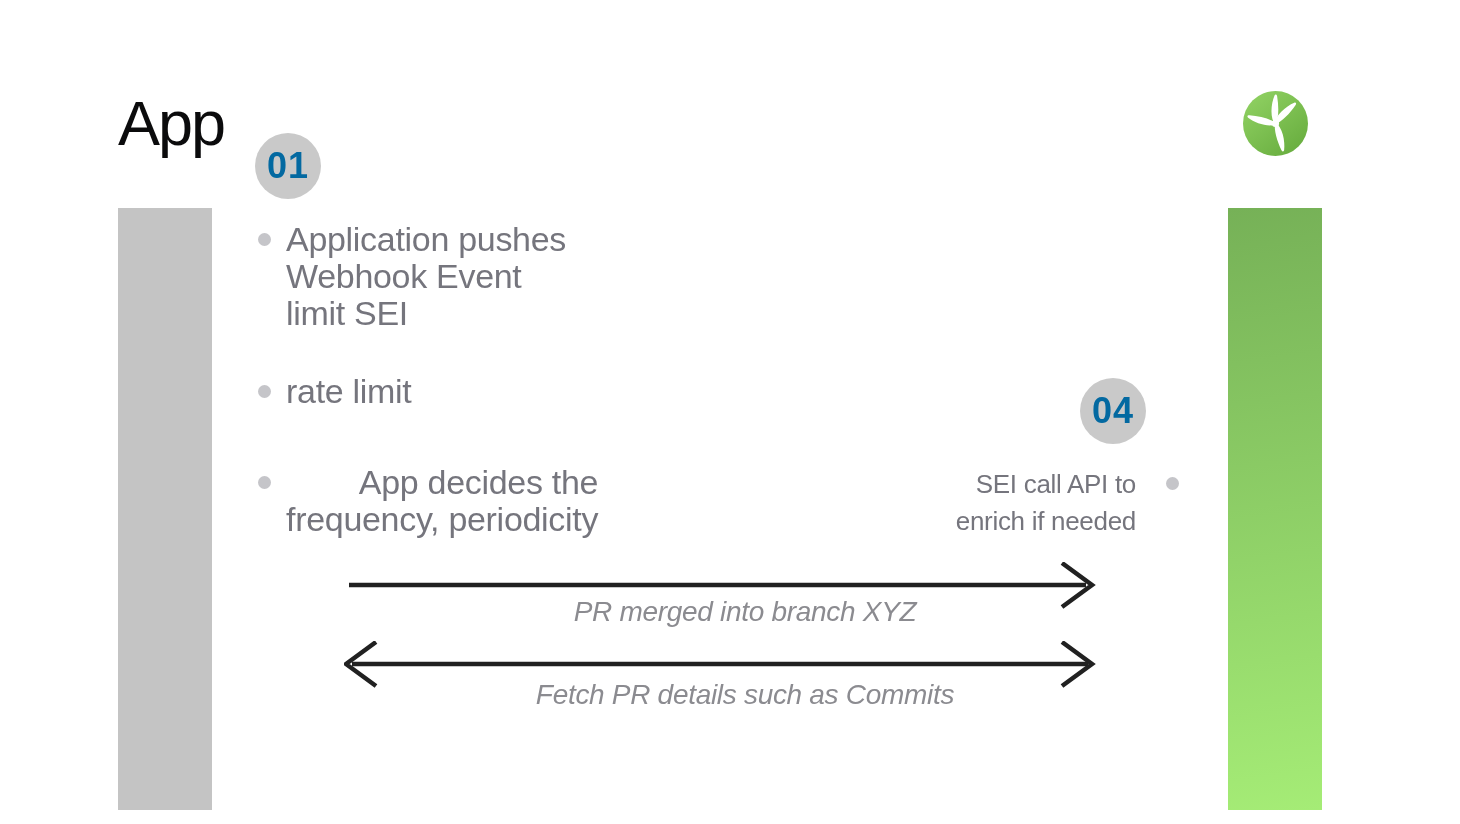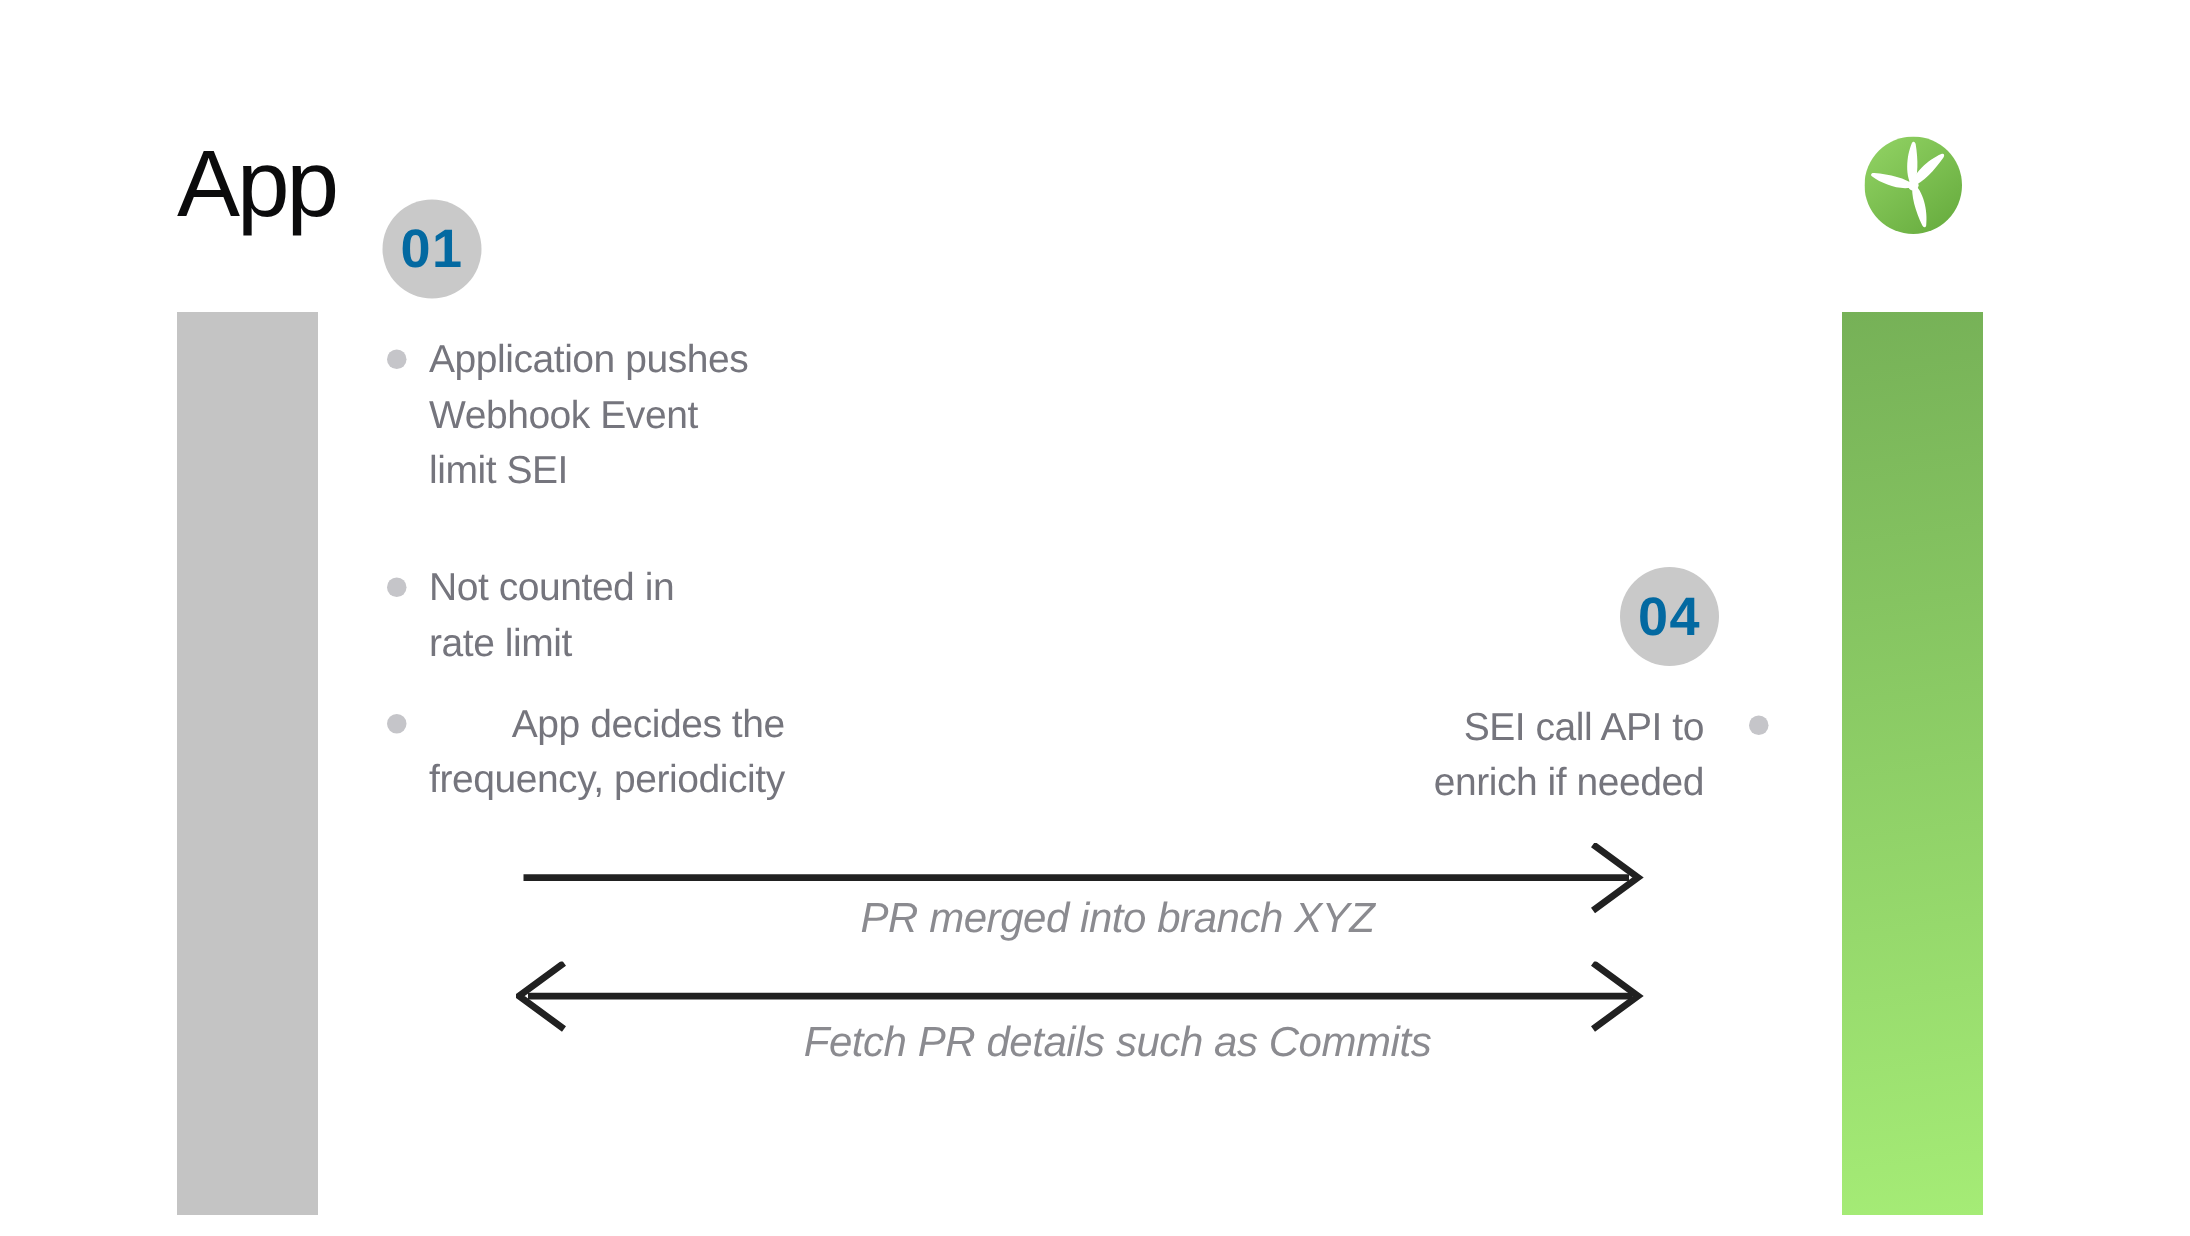--- a/index.html
+++ b/index.html
@@ -48,21 +48,21 @@
   .bullet-item .dot,
   .note-dot {
     width: 13px; height: 13px;
     border-radius: 50%;
     background: #c5c5c9;
     display: block;
   }
   .bullet-item .dot { position: absolute; left: 0; top: 12px; }
   .bullet-text {
     margin-left: 28px;
-    font-size: 26px;
+    font-size: 34px;
     line-height: 37px;
     letter-spacing: -0.3px;
     color: #75757d;
     white-space: nowrap;
   }
   .bullet-item.i1 { left: 258px; top: 221px; }
   .bullet-item.i2 { left: 258px; top: 373px; }
   .bullet-item.i3 { left: 258px; top: 464px; text-align: right; }
 
   .note-text {
@@ -134,21 +134,20 @@
     <div class="bullet-text">
       <div>Application pushes</div>
       <div>Webhook Event</div>
       <div>limit SEI</div>
     </div>
   </div>
 
   <div class="bullet-item i2">
     <span class="dot"></span>
     <div class="bullet-text">
-      <div>Not counted in</div>
       <div>rate limit</div>
     </div>
   </div>
 
   <div class="bullet-item i3">
     <span class="dot"></span>
     <div class="bullet-text">
       <div>App decides the</div>
       <div>frequency, periodicity</div>
     </div>

